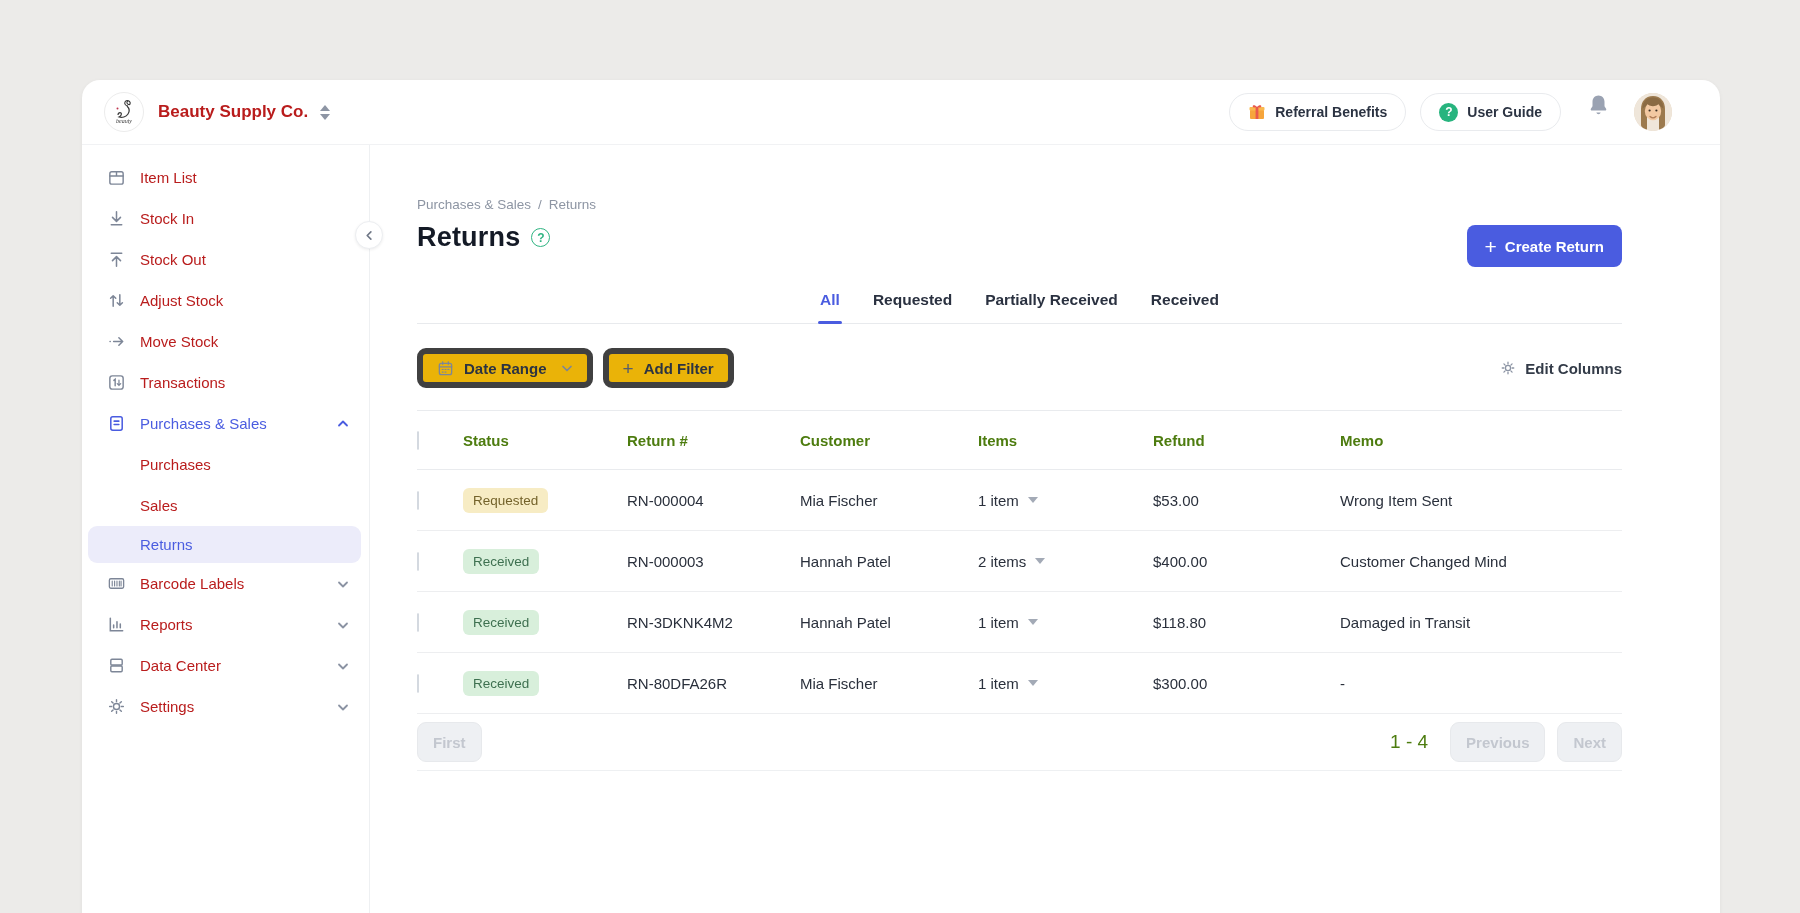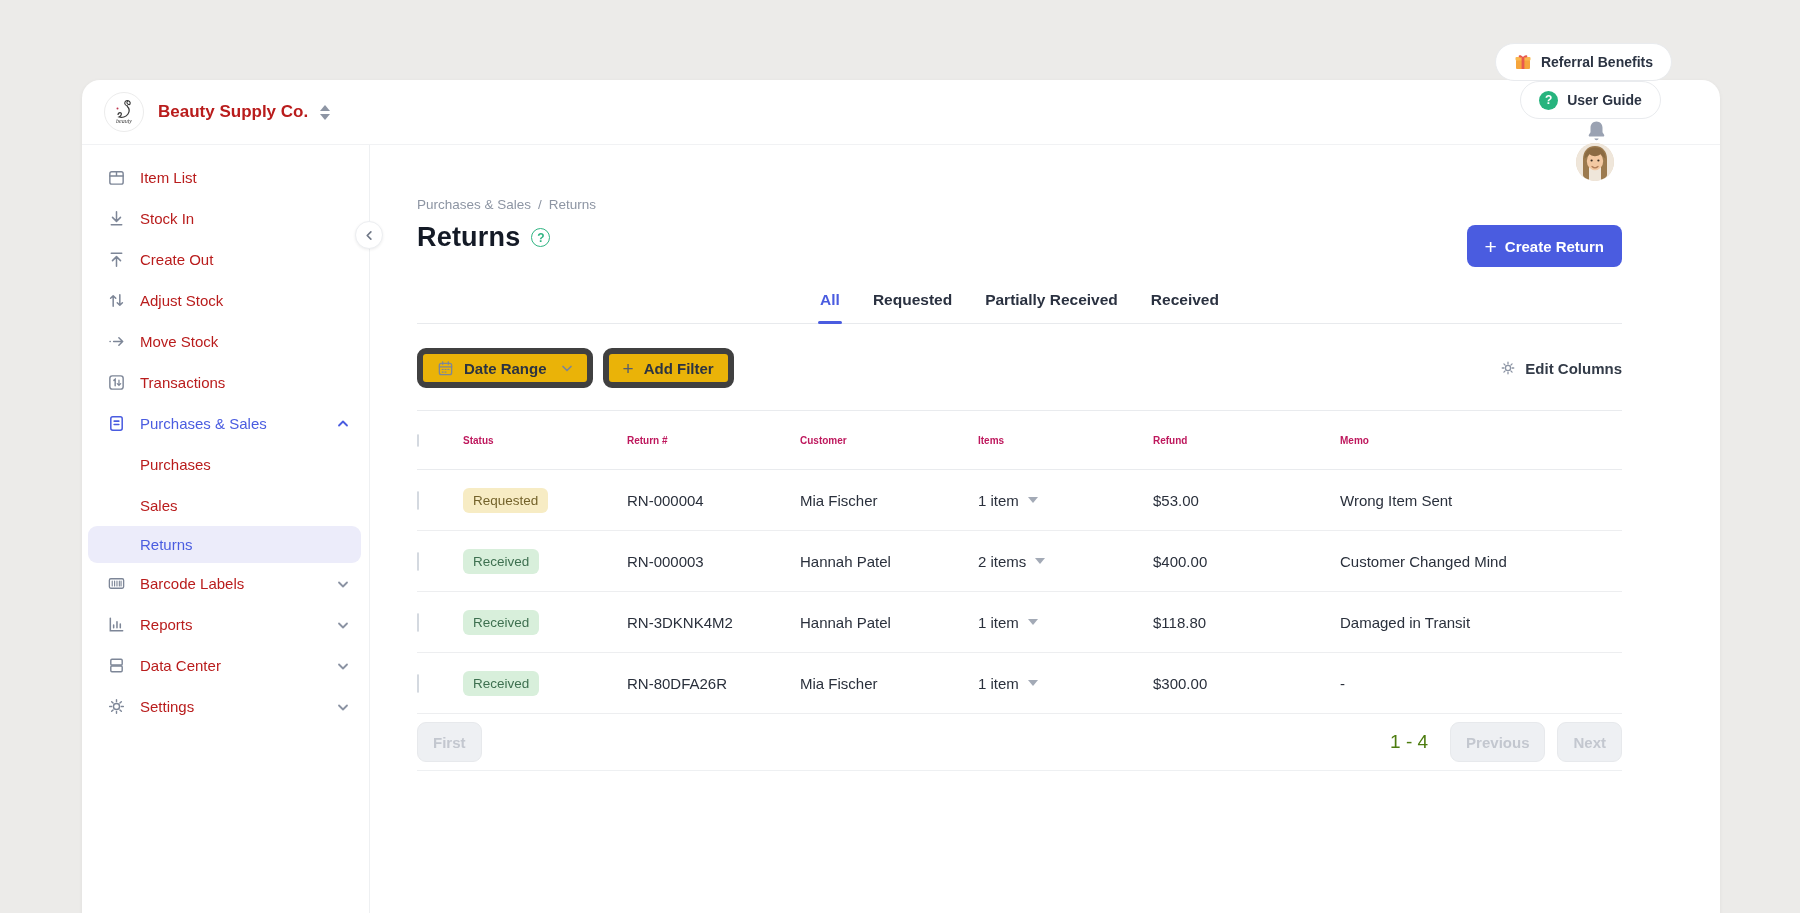--- a/index.html
+++ b/index.html
@@ -13,21 +13,21 @@
   .topbar { height:65px; display:flex; align-items:center; padding:0 48px 0 22px;
             border-bottom:1px solid #f1f2f4; }
   .logo-badge { width:40px; height:40px; border-radius:50%; border:1px solid #ececec;
                 background:#fff; display:flex; align-items:center; justify-content:center; }
   .company-name { font-size:17px; font-weight:700; color:#b91c1c; margin-left:14px; }
   .switcher { display:flex; flex-direction:column; gap:3px; margin-left:12px; cursor:pointer; }
   .tri-up { width:0; height:0; border-left:5px solid transparent; border-right:5px solid transparent;
             border-bottom:6px solid #8d95a4; }
   .tri-down { width:0; height:0; border-left:5px solid transparent; border-right:5px solid transparent;
               border-top:6px solid #8d95a4; }
-  .topbar-right { margin-left:auto; display:flex; align-items:center;flex-direction:column; }
+  .topbar-right { margin-left:auto; display:flex; align-items:flex-start; }
   .pill { height:38px; border:1px solid #e9ebee; border-radius:999px; background:#fff;
           display:flex; align-items:center; gap:9px; padding:0 18px; font-size:14px;
           font-weight:700; color:#2b3342; cursor:pointer; }
   .pill + .pill { margin-left:14px; }
   .guide-q { width:19px; height:19px; border-radius:50%; background:#27b47e; color:#fff;
              font-size:12px; font-weight:700; display:flex; align-items:center; justify-content:center; }
   .bell { margin-left:26px; cursor:pointer; display:flex; }
   .avatar { width:38px; height:38px; border-radius:50%; margin-left:24px; overflow:hidden;
             cursor:pointer; background:#e8d9c6; }
 
@@ -79,21 +79,21 @@
   .plus-sm { font-size:19px; font-weight:400; color:#555e6d; line-height:1; }
   .edit-cols { margin-left:auto; display:flex; align-items:center; gap:9px; font-size:15px;
                font-weight:600; color:#333b48; cursor:pointer; }
   .edit-cols .gear { color:#8b93a3; display:flex; }
 
   
   .table { margin-top:22px; }
   .tr { display:grid; grid-template-columns:46px 164px 173px 178px 175px 187px 1fr;
         align-items:center; }
   .tr.head { height:60px; border-top:1px solid #e9ebee; border-bottom:1px solid #e9ebee;
-             font-size:10px; font-weight:700; color:#be185d; }
+             font-size:15px; font-weight:700; color:#4d7c0f; }
   .tr.row { height:61px; border-bottom:1px solid #edeef0; font-size:15px; color:#2a303c; }
   .checkbox { width:18px; height:18px; border:1.5px solid #d4d9e0; border-radius:5px; background:#fff;
               cursor:pointer; }
   .badge { display:inline-block; padding:5px 10px; border-radius:6px; font-size:13.5px; font-weight:400; }
   .badge-requested { background:#f7ecc4; color:#73622a; }
   .badge-received  { background:#d8efdb; color:#3e7050; }
   .items-cell { display:flex; align-items:center; gap:9px; cursor:pointer; }
   .dd-tri { width:0; height:0; border-left:5.5px solid transparent; border-right:5.5px solid transparent;
             border-top:6.5px solid #a3aab6; }
 
@@ -182,21 +182,21 @@
         </span>
         <span class="nav-label">Stock In</span>
       </div>
 
       <div class="nav-item">
         <span class="nav-icon">
           <svg width="19" height="19" viewBox="0 0 20 20" fill="none" stroke="currentColor" stroke-width="1.6" stroke-linecap="round" stroke-linejoin="round">
             <path d="M10 17V7.5M5.8 11.2 10 7l4.2 4.2M4.5 3.5h11"></path>
           </svg>
         </span>
-        <span class="nav-label">Create Out</span>
+        <span class="nav-label">Stock Out</span>
       </div>
 
       <div class="nav-item">
         <span class="nav-icon">
           <svg width="19" height="19" viewBox="0 0 20 20" fill="none" stroke="currentColor" stroke-width="1.6" stroke-linecap="round" stroke-linejoin="round">
             <path d="M6.5 16V5M3.8 7.7 6.5 5l2.7 2.7M13.5 4v11M10.8 12.3l2.7 2.7 2.7-2.7"></path>
           </svg>
         </span>
         <span class="nav-label">Adjust Stock</span>
       </div>

